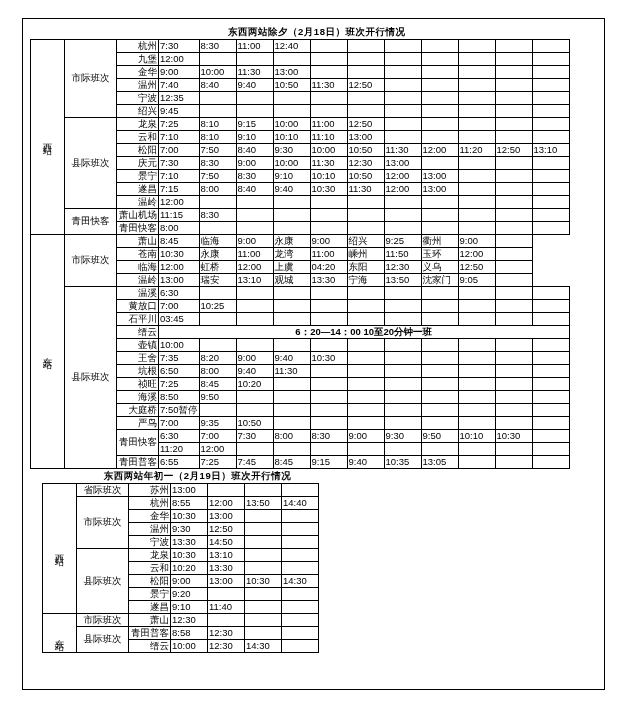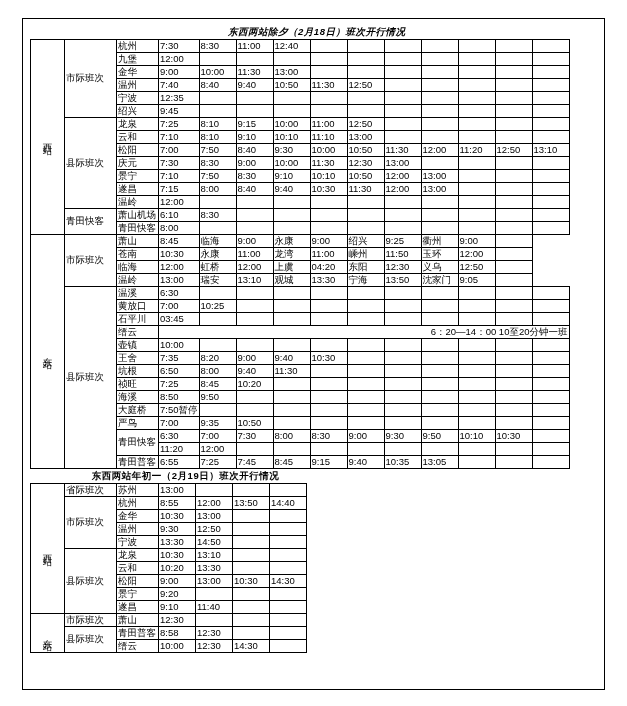--- a/index.html
+++ b/index.html
@@ -3,43 +3,43 @@
 <meta charset="utf-8">
 <style>
   html,body{margin:0;padding:0;background:#fff;}
   body{width:627px;height:706px;font-family:"Liberation Sans","DejaVu Sans",sans-serif;color:#000;}
   .page{position:relative;width:627px;height:706px;padding:0;box-sizing:border-box;}
   .outer{position:absolute;left:22px;top:18px;width:583px;height:672px;border:1px solid #000;box-sizing:border-box;}
   table.sched{border-collapse:collapse;table-layout:fixed;}
   table.sched td{border:1px solid #000;font-size:9.5px;line-height:1.05;padding:0 1px;height:13px;box-sizing:border-box;overflow:hidden;white-space:nowrap;}
   td.station{width:34px;text-align:center;font-size:14px;font-weight:normal;letter-spacing:1px;}
   td.station span{display:inline-block;}
-  td.group{width:52px;font-size:9.5px;}
-  td.route{width:42px;text-align:left;font-size:9.5px;}
+  td.group{width:52px;text-align:center;font-size:9.5px;}
+  td.route{width:42px;text-align:right;font-size:9.5px;}
   td.t{width:37px;text-align:left;padding-left:2px;font-size:9.5px;}
-  td.note{text-align:right;font-size:9.5px;}
+  td.note{text-align:center;font-size:9.5px;font-weight:bold;}
   td.small{font-size:7.5px;}
   .title{font-size:15px;font-weight:bold;text-align:center;letter-spacing:0.5px;}
   .titlecell{height:26px;}
   .tbl1{position:absolute;left:30px;top:26px;}
-  .tbl2{position:absolute;left:30px;top:470px;}
+  .tbl2{position:absolute;left:42px;top:470px;}
   .vert{writing-mode:vertical-rl;text-orientation:upright;letter-spacing:2px;}
 </style>
 </head>
 <body>
 
 <div class="page">
   <div class="outer"></div>
 
   <table class="sched tbl1">
 
     <tbody>
         <tr>
       <td class="titlecell" style="border:none;width:34px;"></td>
-      <td class="titlecell title" colspan="13" style="border:none;font-style:italic;">东西两站除夕（2月18日）班次开行情况</td>
+      <td class="titlecell title" colspan="13" style="border:none;">东西两站除夕（2月18日）班次开行情况</td>
     </tr>
 
     <tr>
       <td class="station" rowspan="15"><span class="vert">西站</span></td>
       <td class="group" rowspan="6">市际班次</td>
       <td class="route">杭州</td>
       <td class="t">7:30</td>
       <td class="t">8:30</td>
       <td class="t">11:00</td>
       <td class="t">12:40</td>
@@ -218,21 +218,21 @@
           <td class="t"></td>
           <td class="t"></td>
           <td class="t"></td>
           <td class="t"></td>
           <td class="t"></td>
     </tr>
 
     <tr>
       <td class="group" rowspan="2">青田快客</td>
       <td class="route">萧山机场</td>
-      <td class="t">6:10</td>
+      <td class="t">11:15</td>
       <td class="t">8:30</td>
       <td class="t"></td>
           <td class="t"></td>
           <td class="t"></td>
           <td class="t"></td>
           <td class="t"></td>
           <td class="t"></td>
           <td class="t"></td>
           <td class="t"></td>
           <td class="t"></td>

